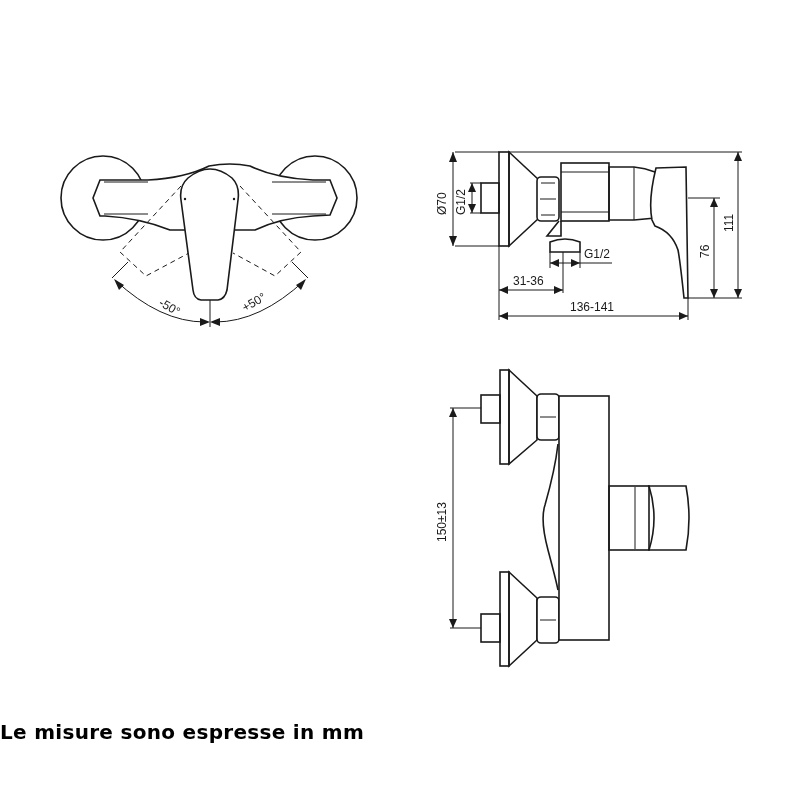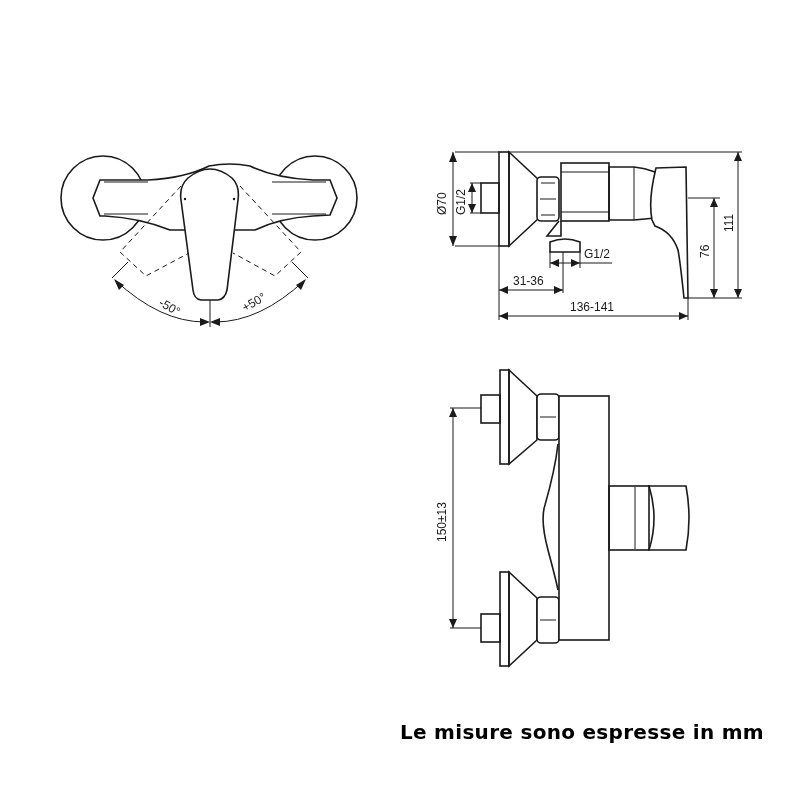--- a/index.html
+++ b/index.html
@@ -1,20 +1,20 @@
 <!DOCTYPE html>
 <html><head>
   <meta charset="utf-8">
   <style>
     html, body { margin: 0; padding: 0; background: #ffffff; }
     body { width: 800px; height: 800px; position: relative; overflow: hidden; }
     .canvas { position: absolute; left: 0; top: 0; width: 800px; height: 800px; }
     svg text { font-family: "Liberation Sans", "DejaVu Sans", sans-serif; fill: #1a1a1a; }
     .caption {
-      position: absolute; left: 0; top: 720px; width: 764px; text-align: right;
+      position: absolute; left: 0; top: 720px; width: 764px; text-align: left;
       font-family: "DejaVu Sans", sans-serif; font-weight: bold; font-size: 20px;
       color: #000000; letter-spacing: 0.3px;
     }
     .ln { stroke: #1a1a1a; stroke-width: 1.6; fill: none; }
     .lnf { stroke: #1a1a1a; stroke-width: 1.6; fill: #ffffff; }
     .thin { stroke: #1a1a1a; stroke-width: 1; fill: none; }
     .dash { stroke: #1a1a1a; stroke-width: 1; fill: none; stroke-dasharray: 5 4; }
     .dim { stroke: #1a1a1a; stroke-width: 1; fill: none; }
     .arrow { fill: #1a1a1a; stroke: none; }
   </style>

